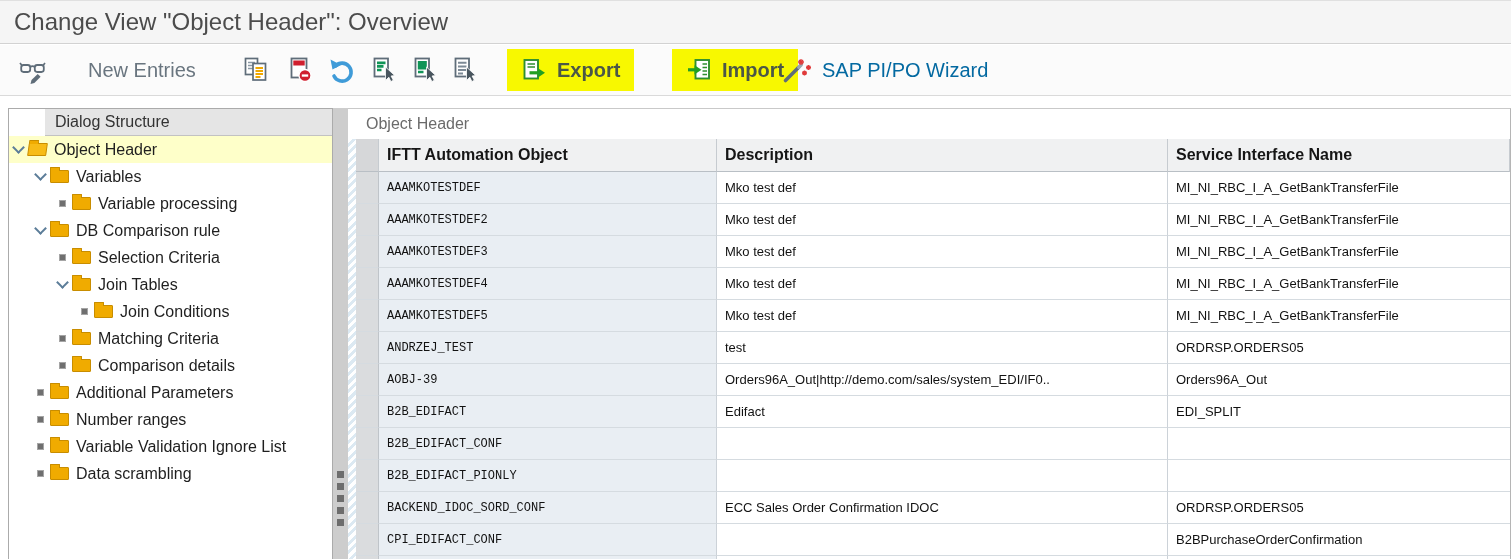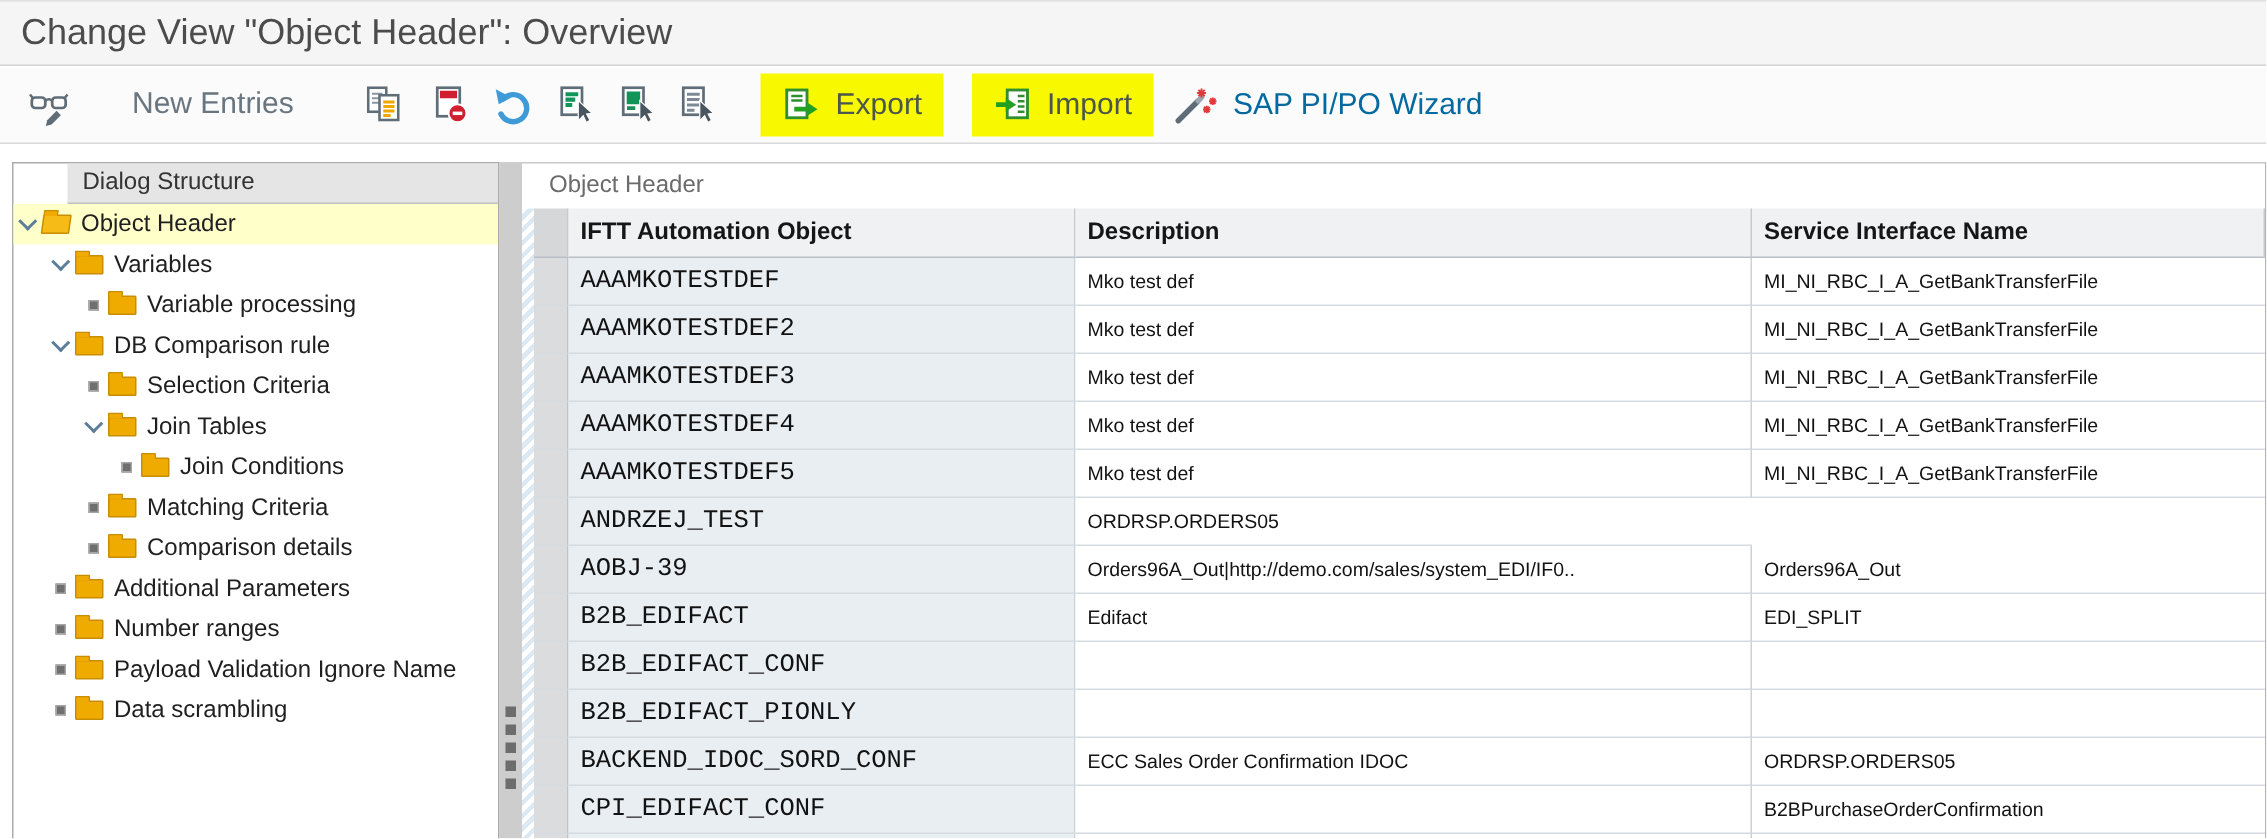--- a/index.html
+++ b/index.html
@@ -21,21 +21,21 @@
     background:#fbfbfb; border-bottom:1px solid #dadada;
   }
   .toolbar button {
     position:absolute; top:50%; transform:translateY(-50%);
     background:transparent; border:none; padding:0; margin:0; cursor:pointer;
     display:flex; align-items:center; font-family:"Liberation Sans", sans-serif;
   }
   .tb-text { font-size:20px; color:#69757f; }
   .hlbtn {
     background:#f8f800 !important; height:42px; padding:0 14px !important;
-    font-size:20px; color:#4b5747; gap:9px;
+    font-size:20px; color:#4b5747; gap:9px;font-weight:bold;
   }
   .hlbtn .lbl { color:#4b5747; }
   .wizard { gap:9px; font-size:20px; color:#0369a1; }
   
   .tree-panel {
     position:absolute; left:8px; top:108px; width:325px; height:460px;
     background:#fff; border:1px solid #ababab;
   }
   .tree-header {
     height:27px; background:#e5e5e5; border-bottom:1px solid #c2c2c2;
@@ -91,21 +91,21 @@
     display:flex; align-items:center; padding-left:8px; white-space:nowrap;
     overflow:hidden; font-size:13px; color:#121212;
     border-right:1px solid #ccd2d8; border-bottom:1px solid #d5dbe0; background:#fff;
   }
   .head .cell {
     background:#f0f1f2; font-weight:bold; font-size:16px; color:#161616;
     border-bottom:1px solid #b9bfc5; border-right:1px solid #c6cbd0;
   }
   .head .csel { background:#d6d7d9; }
   .csel { background:#dadcde; padding:0; border-right:1px solid #bfc4c9; }
-  .ckey { background:#e9eef3; font-family:"Liberation Mono", monospace; font-size:17px; }
+  .ckey { background:#e9eef3; font-family:"Liberation Mono", monospace; font-size:12px; }
   .csvc { border-right:none; }
   svg { display:block; }
 </style>
 </head>
 <body>
 
 <div class="screen">
 
   <div class="titlebar">
     <span class="t">Change View "Object Header": Overview</span>
@@ -180,21 +180,21 @@
     <button class="hlbtn" style="left:507px">
       <svg width="27" height="26" viewBox="0 0 27 26">
         <rect x="3.5" y="3" width="13.5" height="18.5" fill="#fff" stroke="#2f8f2f" stroke-width="1.9"></rect>
         <path d="M6.5 7h7.5M6.5 10h7.5" stroke="#2f8f2f" stroke-width="1.6"></path>
         <path d="M8.5 15.8h9" stroke="#22a022" stroke-width="3.2"></path>
         <polygon points="17,11.2 24,15.8 17,20.4" fill="#22a022"></polygon>
       </svg>
       <span class="lbl">Export</span>
     </button>
 
-    <button class="hlbtn" style="left:648px">
+    <button class="hlbtn" style="left:672px">
       <svg width="27" height="26" viewBox="0 0 27 26">
         <rect x="9.5" y="3" width="13.5" height="18.5" fill="#fff" stroke="#2f8f2f" stroke-width="1.9"></rect>
         <path d="M16.5 7h4.5M16.5 10.5h4.5M16.5 14h4.5M16.5 17.5h4.5" stroke="#2f8f2f" stroke-width="1.6"></path>
         <path d="M2 12.8h7" stroke="#22a022" stroke-width="3.2"></path>
         <polygon points="8.5,8.2 15.5,12.8 8.5,17.4" fill="#22a022"></polygon>
       </svg>
       <span class="lbl">Import</span>
     </button>
 
     <button class="wizard" style="left:781px">
@@ -265,21 +265,21 @@
     <span class="tree-label">Additional Parameters</span>
   </div>
         <div class="tree-row" style="padding-left: 24px;">
     <span class="expander bullet"></span>
     <span class="folder closed"></span>
     <span class="tree-label">Number ranges</span>
   </div>
         <div class="tree-row" style="padding-left: 24px;">
     <span class="expander bullet"></span>
     <span class="folder closed"></span>
-    <span class="tree-label">Payload Validation Ignore Name</span>
+    <span class="tree-label">Variable Validation Ignore List</span>
   </div>
         <div class="tree-row" style="padding-left: 24px;">
     <span class="expander bullet"></span>
     <span class="folder closed"></span>
     <span class="tree-label">Data scrambling</span>
   </div>
       </div>
   </aside>
 
   <div class="splitter">
@@ -329,20 +329,21 @@
   </div>
           <div class="trow">
     <div class="cell csel"></div>
     <div class="cell ckey">AAAMKOTESTDEF5</div>
     <div class="cell cdesc">Mko test def</div>
     <div class="cell csvc">MI_NI_RBC_I_A_GetBankTransferFile</div>
   </div>
           <div class="trow">
     <div class="cell csel"></div>
     <div class="cell ckey">ANDRZEJ_TEST</div>
+    <div class="cell cdesc">test</div>
     <div class="cell csvc">ORDRSP.ORDERS05</div>
   </div>
           <div class="trow">
     <div class="cell csel"></div>
     <div class="cell ckey">AOBJ-39</div>
     <div class="cell cdesc">Orders96A_Out|http://demo.com/sales/system_EDI/IF0..</div>
     <div class="cell csvc">Orders96A_Out</div>
   </div>
           <div class="trow">
     <div class="cell csel"></div>

